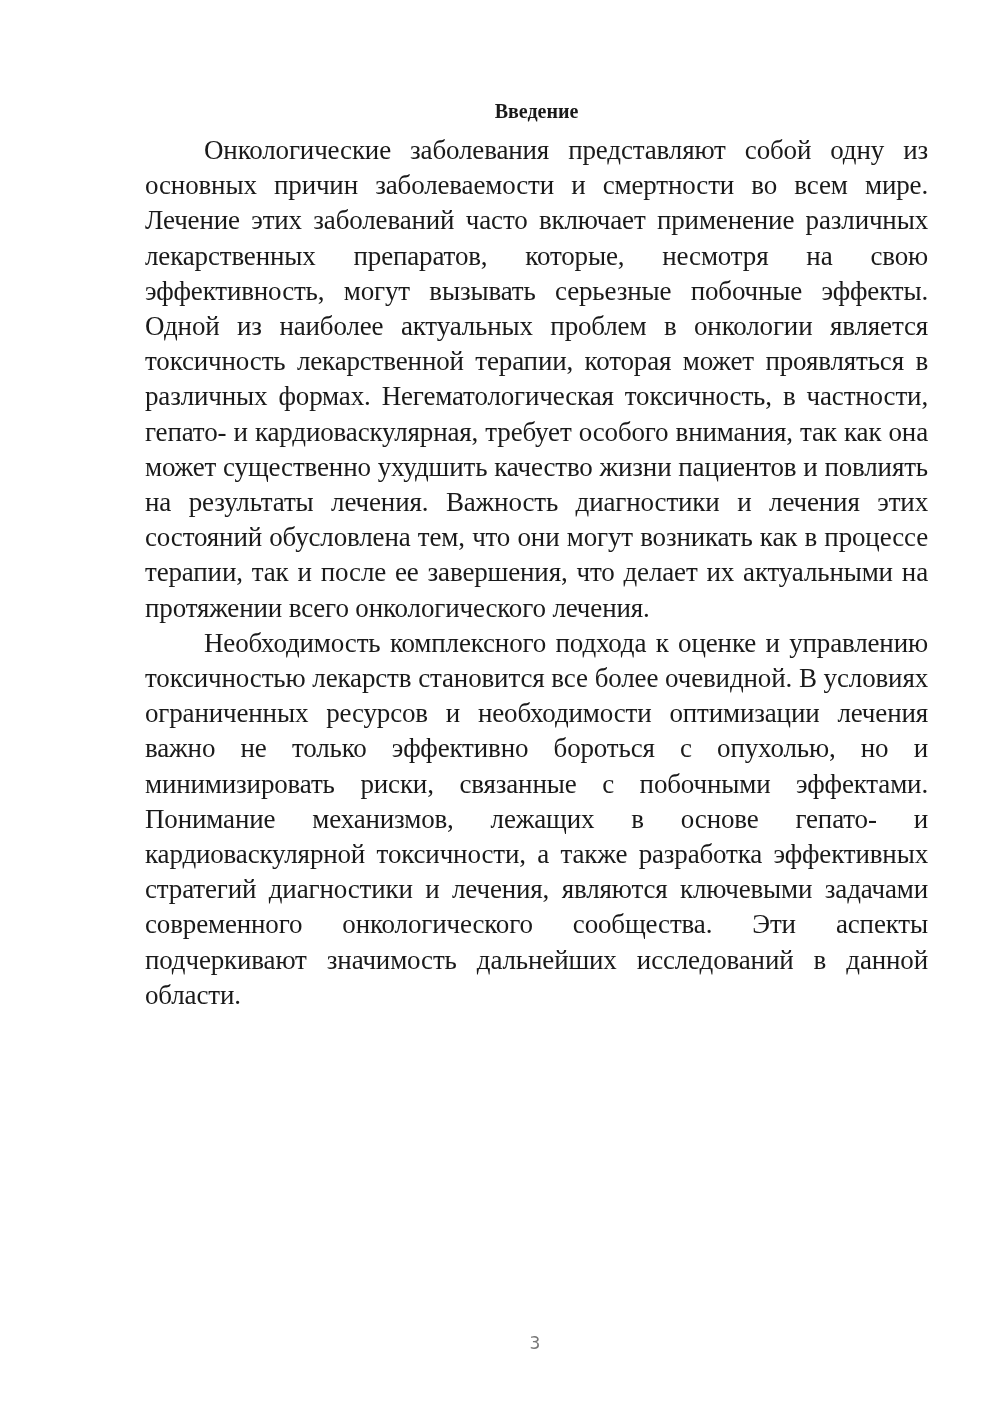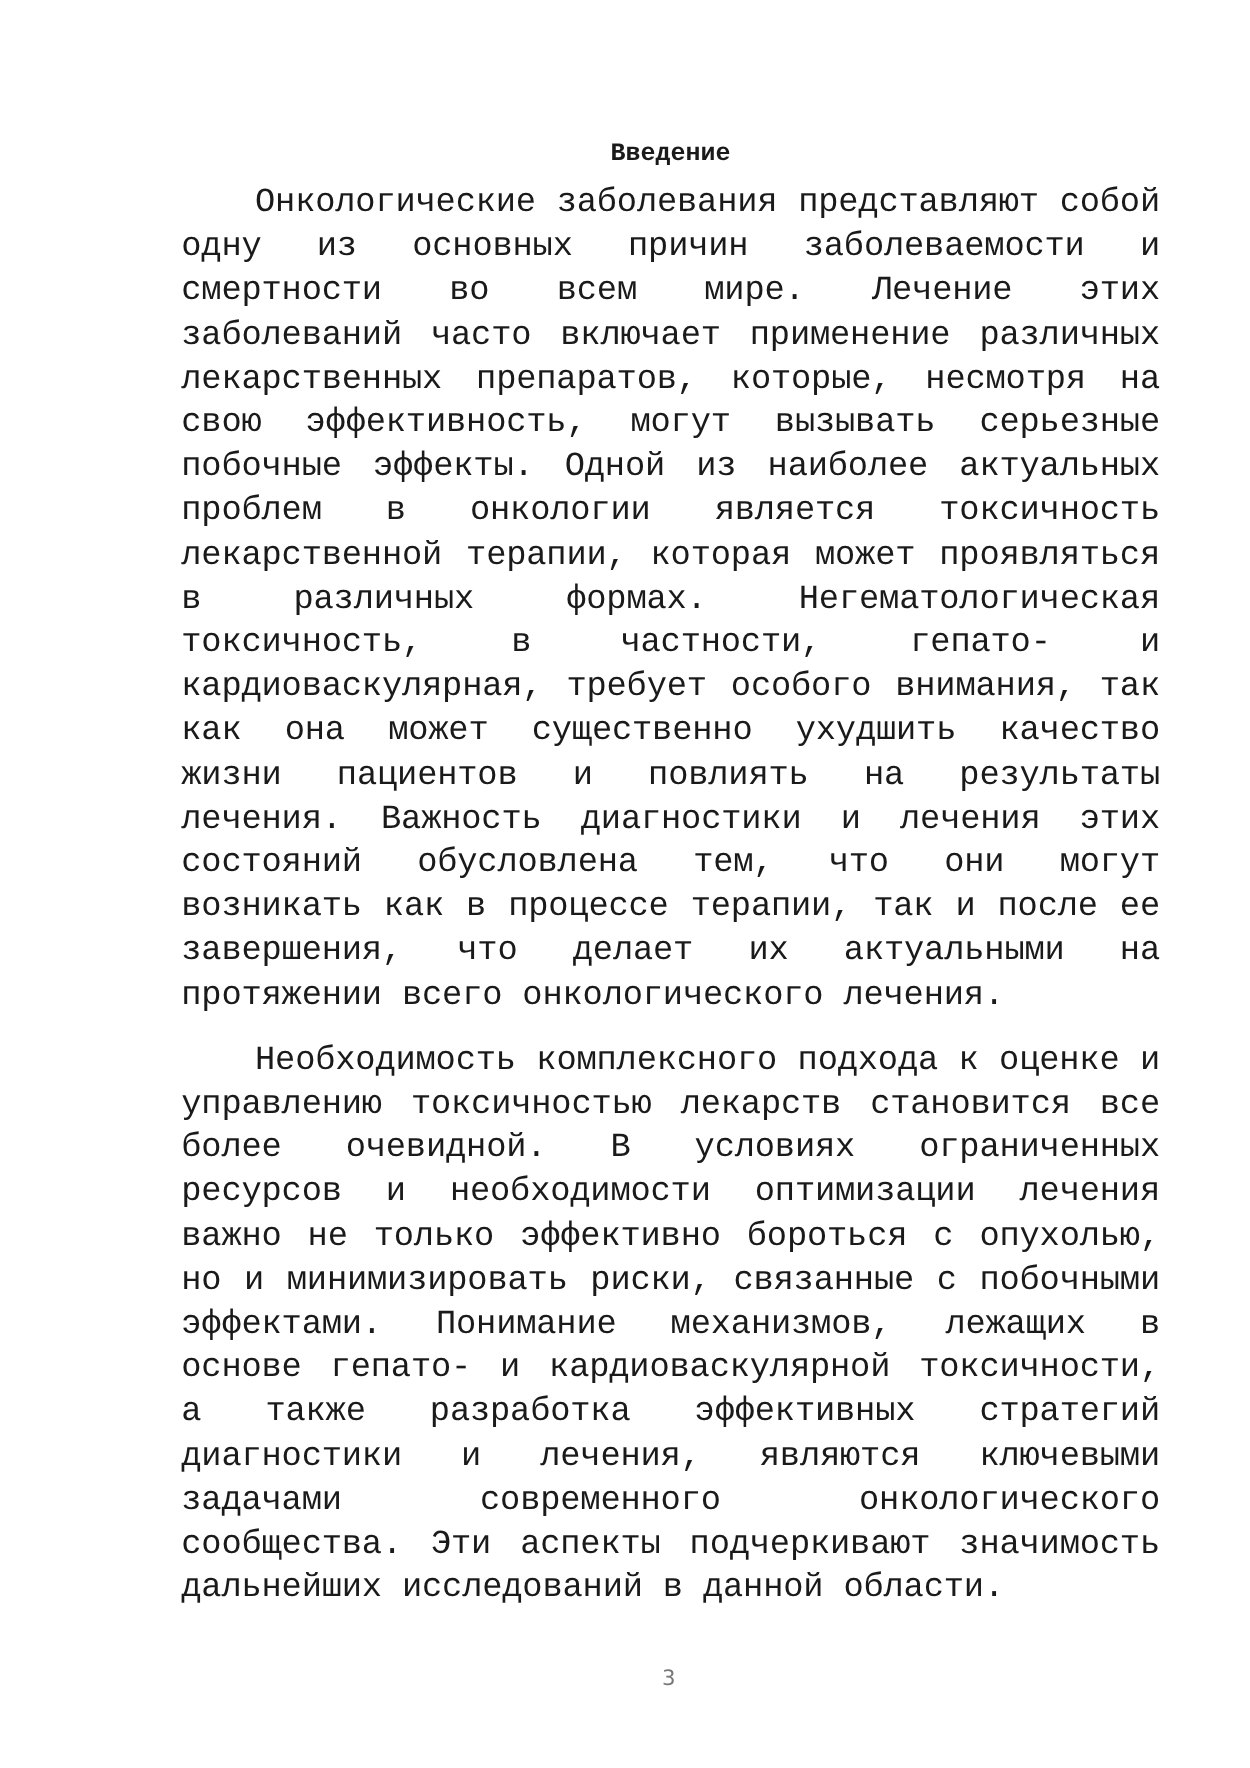--- a/index.html
+++ b/index.html
@@ -11,43 +11,41 @@
       width: 1000px;
       height: 1414px;
       position: relative;
       overflow: hidden;
       font-family: "Liberation Serif", "DejaVu Serif", serif;
       color: #1a1a1a;
     }
     .page {
       position: absolute;
       left: 145px;
-      top: 105px;
+      top: 92px;
       width: 783px;
-      font-family: Liberation Mono, monospace;
     }
     .heading {
       text-align: center;
       font-weight: bold;
       font-size: 20px;
       line-height: 38px;
       margin: 0 0 3px 0;
       padding-left: 0;
     }
     .para {
       margin: 0;
       font-size: 27px;
       line-height: 35.2px;
       text-align: justify;
       text-indent: 59px;
       letter-spacing: -0.15px;
       word-spacing: 0px;
     }
     .para + .para {
-      margin-top: 17px;
     }
     .page-number {
       position: absolute;
       left: 0;
       width: 1070px;
       top: 1333px;
       text-align: center;
       font-family: "DejaVu Sans", sans-serif;
       font-size: 17px;
       color: #777777;

